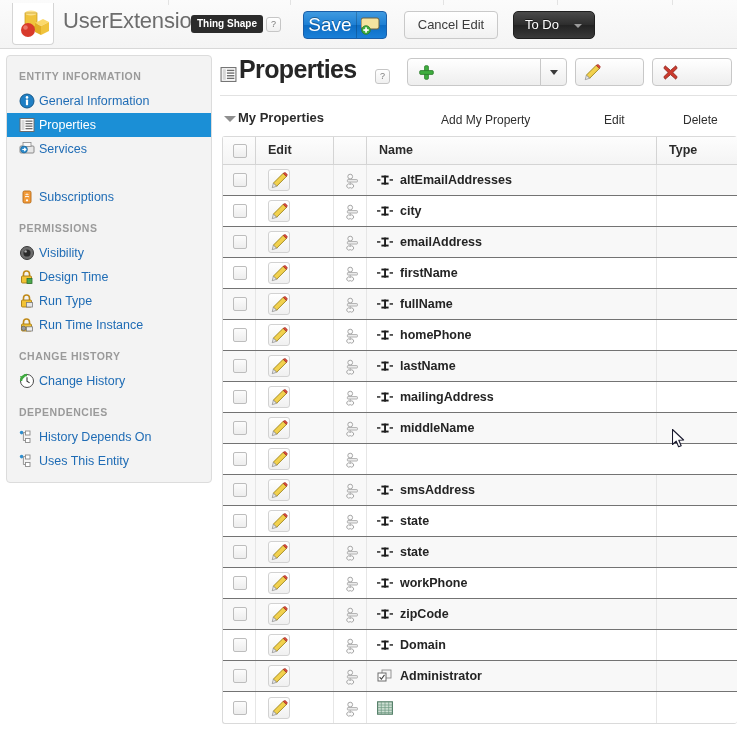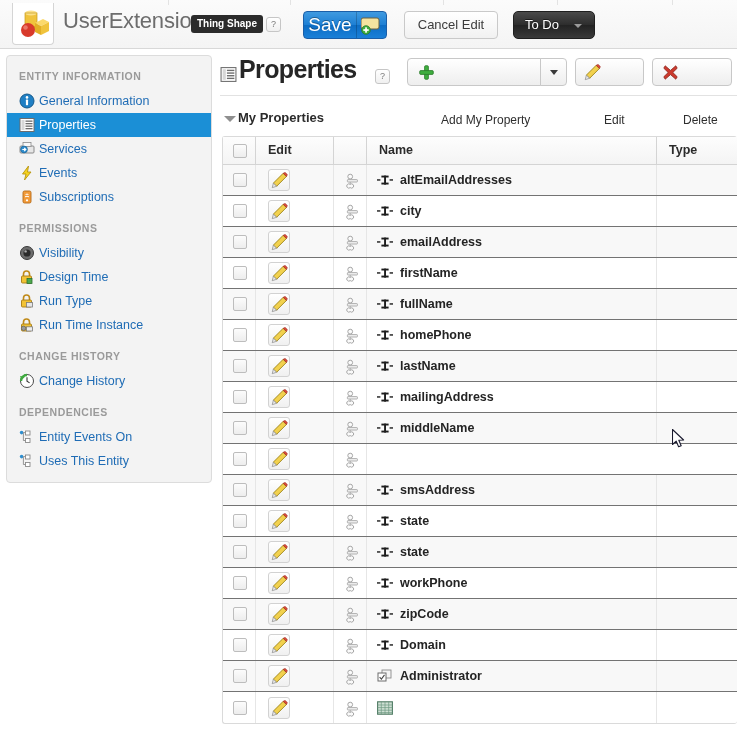--- a/index.html
+++ b/index.html
@@ -378,28 +378,20 @@
       <svg width="16" height="16" viewBox="0 0 16 16">
         <rect x="1" y="5" width="14" height="7" rx="1" fill="#e6e6e6" stroke="#8a8a8a" stroke-width="1"></rect>
         <rect x="4" y="1.5" width="8" height="4" fill="#f8f8f8" stroke="#8a8a8a" stroke-width="0.8"></rect>
         <circle cx="5" cy="8.5" r="3.4" fill="#2f8fd0" stroke="#1d6699" stroke-width="0.8"></circle>
         <path d="M3.3 8.5 h3 M5.2 7 l1.6 1.5 l-1.6 1.5" stroke="#ffffff" stroke-width="1.1" fill="none"></path>
       </svg>
     </span>
     <span class="si-label">Services</span>
   </div>
 
-  <div class="side-item" style="top:105px;">
-    <span class="si-ico">
-      <svg width="16" height="16" viewBox="0 0 16 16">
-        <polygon points="9.5,1 3.5,9 7,9 5.5,15 12,7 8.5,7" fill="#f6d21d" stroke="#b79410" stroke-width="0.9"></polygon>
-      </svg>
-    </span>
-    <span class="si-label">Events</span>
-  </div>
 
   <div class="side-item" style="top:129px;">
     <span class="si-ico">
       <svg width="16" height="16" viewBox="0 0 16 16">
         <rect x="4" y="2" width="8" height="12" rx="1.5" fill="#f29b3a" stroke="#b46a17" stroke-width="0.9"></rect>
         <path d="M6.6 5.5 a3 3 0 0 1 2.8 0" stroke="#ffffff" stroke-width="1" fill="none"></path>
         <path d="M6 7.8 a4.2 4.2 0 0 1 4 0" stroke="#ffffff" stroke-width="1" fill="none"></path>
         <circle cx="8" cy="11.3" r="1.1" fill="#ffffff"></circle>
       </svg>
     </span>
@@ -471,21 +463,21 @@
 
   <div class="side-item" style="top:369px;">
     <span class="si-ico">
       <svg width="16" height="16" viewBox="0 0 16 16">
         <circle cx="2.6" cy="3.6" r="1.8" fill="#2f8fd0"></circle>
         <rect x="6.5" y="2" width="4.5" height="4" fill="#ffffff" stroke="#8a8a8a" stroke-width="0.9"></rect>
         <rect x="6.5" y="9.5" width="4.5" height="4" fill="#ffffff" stroke="#8a8a8a" stroke-width="0.9"></rect>
         <path d="M4.4 3.6 h2.1 M4.4 11.5 h2.1 M4.4 3.6 v7.9" stroke="#8a8a8a" stroke-width="0.9" fill="none"></path>
       </svg>
     </span>
-    <span class="si-label">Entity Events On</span>
+    <span class="si-label">History Depends On</span>
   </div>
 
   <div class="side-item" style="top:393px;">
     <span class="si-ico">
       <svg width="16" height="16" viewBox="0 0 16 16">
         <circle cx="2.6" cy="3.6" r="1.8" fill="#2f8fd0"></circle>
         <rect x="6.5" y="2" width="4.5" height="4" fill="#ffffff" stroke="#8a8a8a" stroke-width="0.9"></rect>
         <rect x="6.5" y="9.5" width="4.5" height="4" fill="#ffffff" stroke="#8a8a8a" stroke-width="0.9"></rect>
         <path d="M4.4 3.6 h2.1 M4.4 11.5 h2.1 M4.4 3.6 v7.9" stroke="#8a8a8a" stroke-width="0.9" fill="none"></path>
       </svg>

